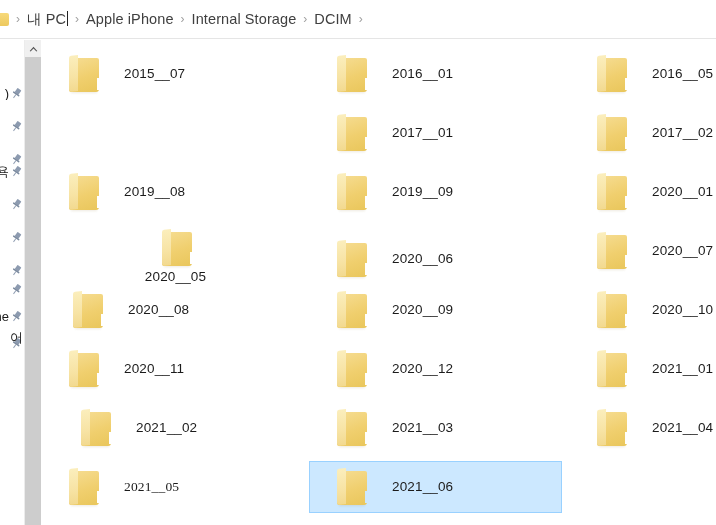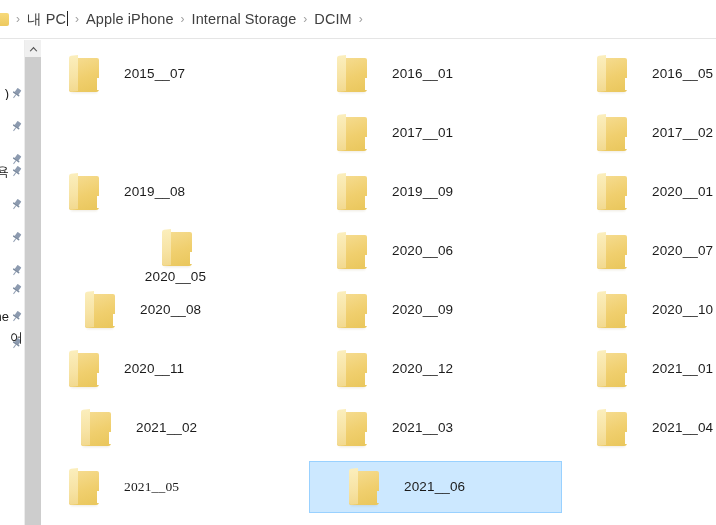--- a/index.html
+++ b/index.html
@@ -489,21 +489,21 @@
         <div class="tile-icon">
           <div class="folder">
             <div class="shadow"></div>
             <div class="back"></div>
             <div class="notch"></div>
             <div class="flap"></div>
           </div>
         </div>
         <span class="tile-label">2020__05</span>
       </div>
-      <div class="tile" style="left: 268px; top: 185px;">
+      <div class="tile" style="left: 268px; top: 193px;">
         <div class="tile-icon">
           <div class="folder">
             <div class="shadow"></div>
             <div class="back"></div>
             <div class="notch"></div>
             <div class="flap"></div>
           </div>
         </div>
         <span class="tile-label">2020__06</span>
       </div>
@@ -511,21 +511,21 @@
         <div class="tile-icon">
           <div class="folder">
             <div class="shadow"></div>
             <div class="back"></div>
             <div class="notch"></div>
             <div class="flap"></div>
           </div>
         </div>
         <span class="tile-label">2020__07</span>
       </div>
-      <div class="tile" style="left: 16px; top: 244px;">
+      <div class="tile" style="left: 4px; top: 244px;">
         <div class="tile-icon">
           <div class="folder">
             <div class="shadow"></div>
             <div class="back"></div>
             <div class="notch"></div>
             <div class="flap"></div>
           </div>
         </div>
         <span class="tile-label">2020__08</span>
       </div>
@@ -621,21 +621,21 @@
         <div class="tile-icon">
           <div class="folder">
             <div class="shadow"></div>
             <div class="back"></div>
             <div class="notch"></div>
             <div class="flap"></div>
           </div>
         </div>
         <span class="tile-label">2021__05</span>
       </div>
-      <div class="tile selected" style="left: 268px; top: 421px; padding-left: 12px;">
+      <div class="tile selected" style="left: 268px; top: 421px;">
         <div class="tile-icon">
           <div class="folder">
             <div class="shadow"></div>
             <div class="back"></div>
             <div class="notch"></div>
             <div class="flap"></div>
           </div>
         </div>
         <span class="tile-label">2021__06</span>
       </div>

